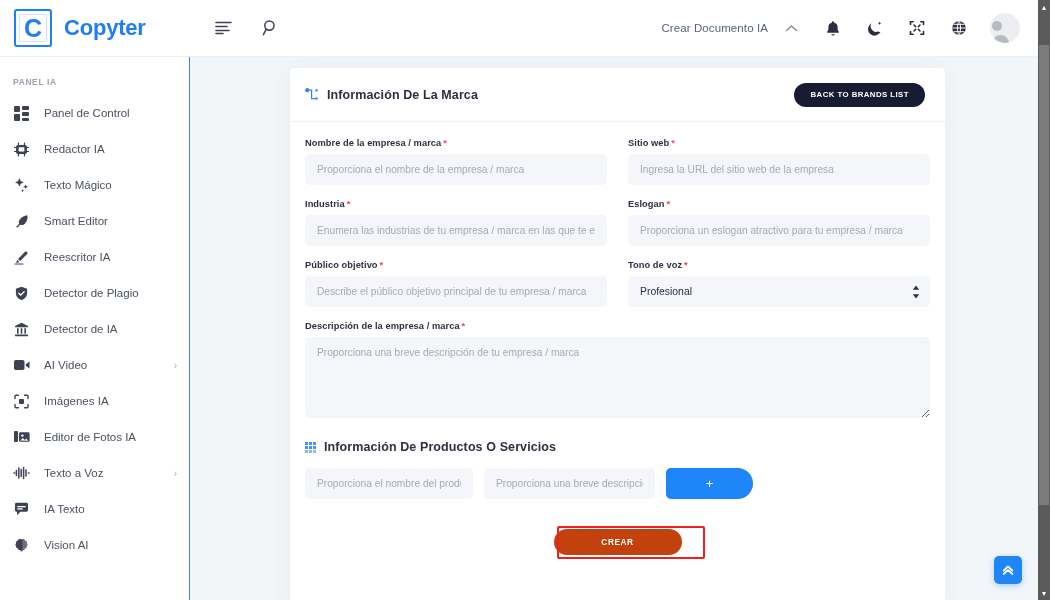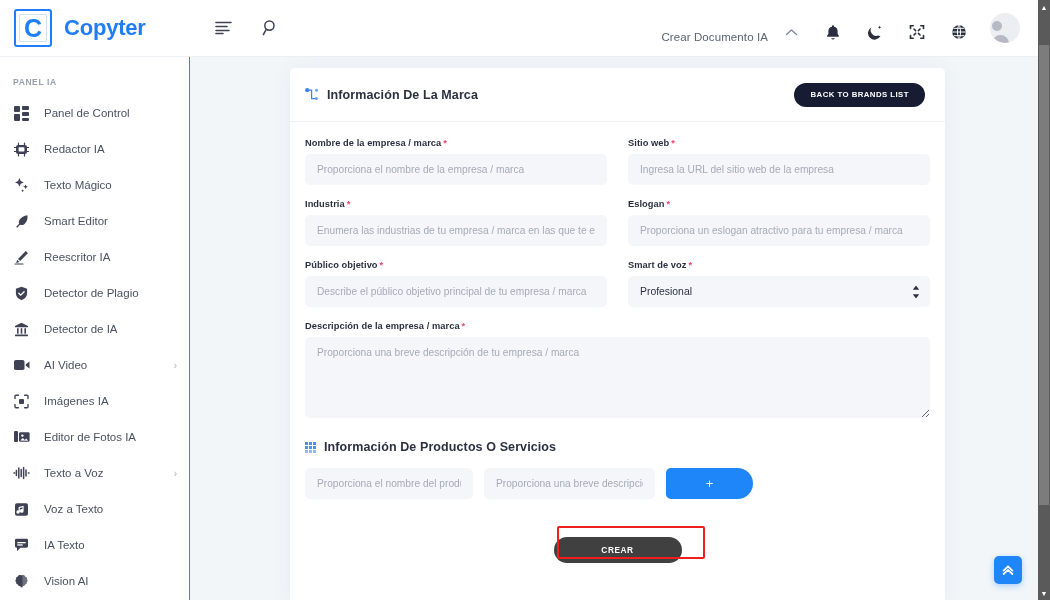--- a/index.html
+++ b/index.html
@@ -58,21 +58,21 @@
     margin-left: 22px;
   }
   .ico-btn {
     width: 22px; height: 22px;
     display: flex; align-items: center; justify-content: center;
     color: #3f4254;
     cursor: pointer;
   }
   .hdr-right {
     margin-left: auto;
-    display: flex; align-items: flex-end; gap: 20px;
+    display: flex; align-items: center; gap: 20px;
     padding-right: 18px;
   }
   .hdr-link {
     font-size: 11.5px; color: #5a6474; letter-spacing: .1px;
     cursor: pointer; white-space: nowrap;
   }
   .chev-up {
     font-size: 11px; color: #7e8699; cursor: pointer;
     margin-left: -8px;
   }
@@ -246,26 +246,25 @@
   .highlight-box {
     position: absolute;
     left: 252px; top: -3px;
     width: 148px; height: 33px;
     border: 2.5px solid #f01e1e;
     border-radius: 2px;
     pointer-events: none;
   }
   .btn-crear {
     width: 128px; height: 26px;
-    background: #404040; color: #ffffff;
+    background: #c2410c; color: #ffffff;
     border: none; border-radius: 14px;
     font-size: 8.3px; font-weight: bold; letter-spacing: .55px;
     cursor: pointer;
     font-family: "Liberation Sans", sans-serif;
-    margin-top: 8px;
   }
 
   
   .to-top {
     position: absolute; right: 16px; bottom: 16px;
     width: 28px; height: 28px;
     background: #1f86f9; border-radius: 5px;
     display: flex; align-items: center; justify-content: center;
     cursor: pointer; z-index: 40;
     box-shadow: 0 2px 6px rgba(31,134,249,.35);
@@ -474,29 +473,20 @@
     <div class="side-item">
       <span class="side-ico">
         <svg width="17" height="14" viewBox="0 0 17 14" stroke="#3f4254" stroke-width="1.5" stroke-linecap="round">
           <path d="M1 7h0.6M3.4 4.6v4.8M5.8 2v10M8.2 3.4v7.2M10.6 1.4v11.2M13 4v6M15.4 7h0.6"></path>
         </svg>
       </span>
       <span class="side-label">Texto a Voz</span>
       <span class="side-arrow">›</span>
     </div>
 
-    <div class="side-item">
-      <span class="side-ico">
-        <svg width="15" height="15" viewBox="0 0 15 15" fill="#3f4254">
-          <rect x="1" y="1.2" width="13" height="12.6" rx="2"></rect>
-          <path d="M9.6 3.8v5.1a1.9 1.9 0 11-1.2-1.75V5.2l-2.6.7v4.1a1.7 1.7 0 11-1.2-1.6V4.9z" fill="#ffffff"></path>
-        </svg>
-      </span>
-      <span class="side-label">Voz a Texto</span>
-    </div>
 
     <div class="side-item">
       <span class="side-ico">
         <svg width="15" height="14" viewBox="0 0 15 14" fill="#3f4254">
           <path d="M1 2.2A1.4 1.4 0 012.4.8h10.2A1.4 1.4 0 0114 2.2v6.1a1.4 1.4 0 01-1.4 1.4H6.4L3 13.2V9.7H2.4A1.4 1.4 0 011 8.3z"></path>
           <rect x="3.3" y="4" width="8.4" height="1.3" fill="#ffffff"></rect>
           <rect x="3.3" y="6.3" width="5.4" height="1.3" fill="#ffffff"></rect>
         </svg>
       </span>
       <span class="side-label">IA Texto</span>
@@ -564,21 +554,21 @@
 
         <div class="grid2">
           <div class="col">
             <div class="fgroup">
               <label class="flabel"><span>Público objetivo</span><span class="req">*</span></label>
               <input class="inp" type="text" placeholder="Describe el público objetivo principal de tu empresa / marca" style="">
             </div>
           </div>
           <div class="col">
             <div class="fgroup">
-              <label class="flabel"><span>Smart de voz</span><span class="req">*</span></label>
+              <label class="flabel"><span>Tono de voz</span><span class="req">*</span></label>
               <div class="sel-wrap">
                 <select class="sel">
                   <option>Profesional</option>
                 </select>
                 <span class="sel-ico">
                   <svg width="8" height="13" viewBox="0 0 8 13" fill="#2c3142">
                     <path d="M4 0l3.2 4.3H.8z"></path>
                       <path d="M4 13L.8 8.7h6.4z"></path>
                   </svg>
                 </span>

